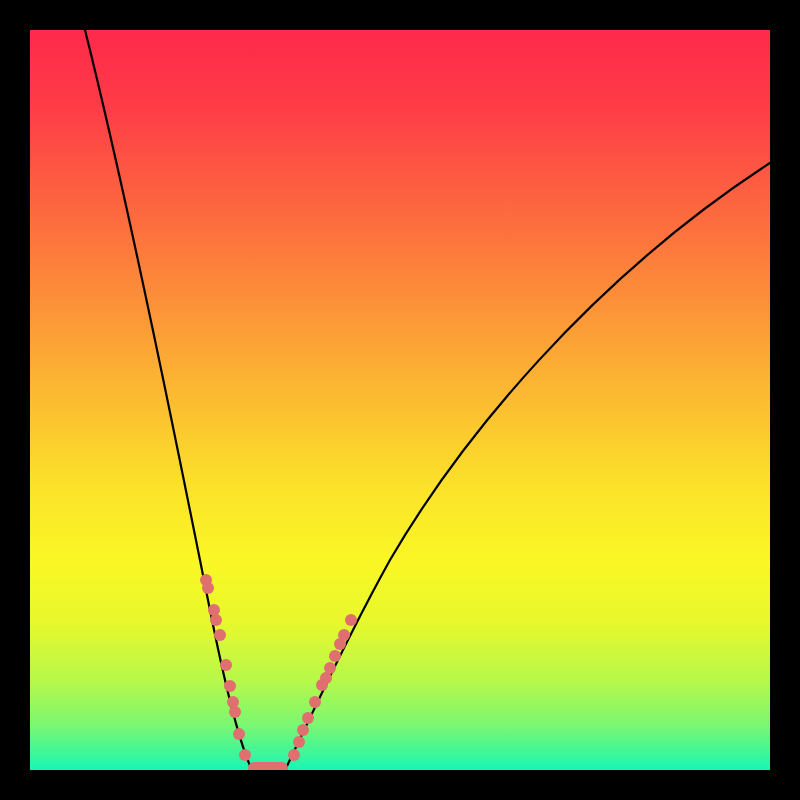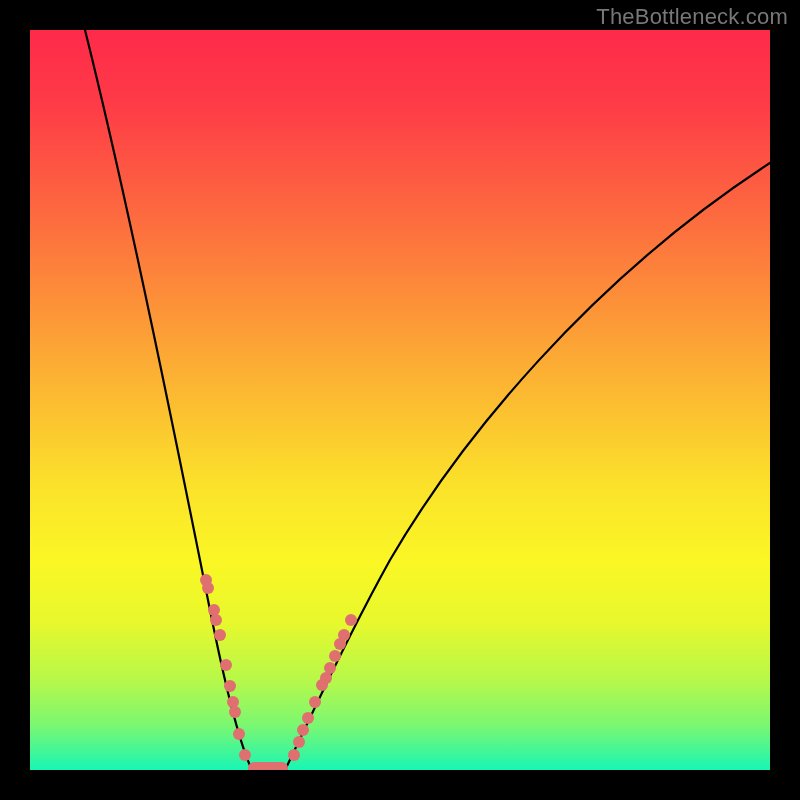--- a/index.html
+++ b/index.html
@@ -115,14 +115,13 @@
         <circle class="marker" cx="300" cy="638" r="6"></circle>
         <circle class="marker" cx="305" cy="626" r="6"></circle>
         <circle class="marker" cx="310" cy="614" r="6"></circle>
         <circle class="marker" cx="314" cy="605" r="6"></circle>
         <circle class="marker" cx="321" cy="590" r="6"></circle>
       </g>
     </svg>
 
   </div>
 
-  <div class="watermark">TheBottleneck.com</div>
 </div>
 
 </body></html>

